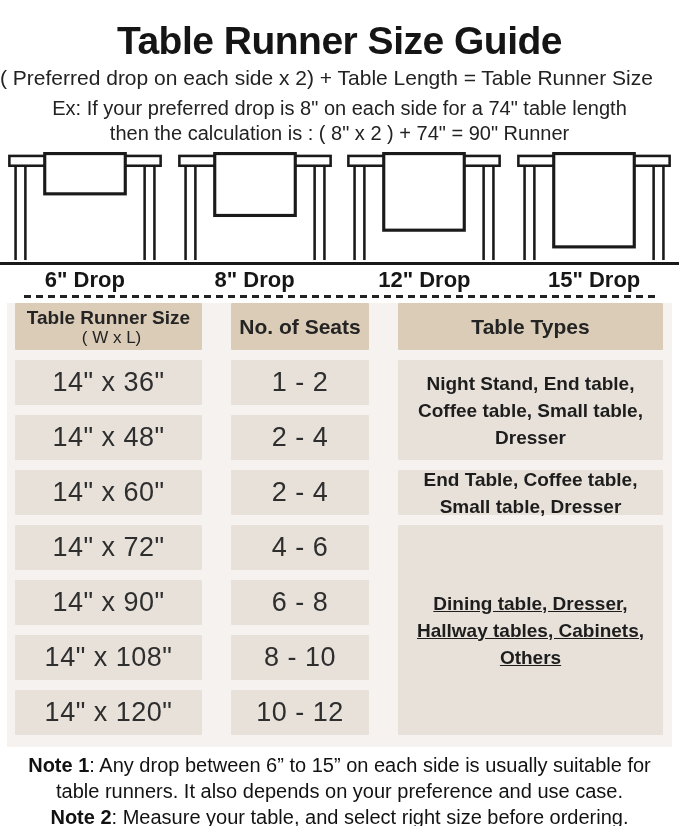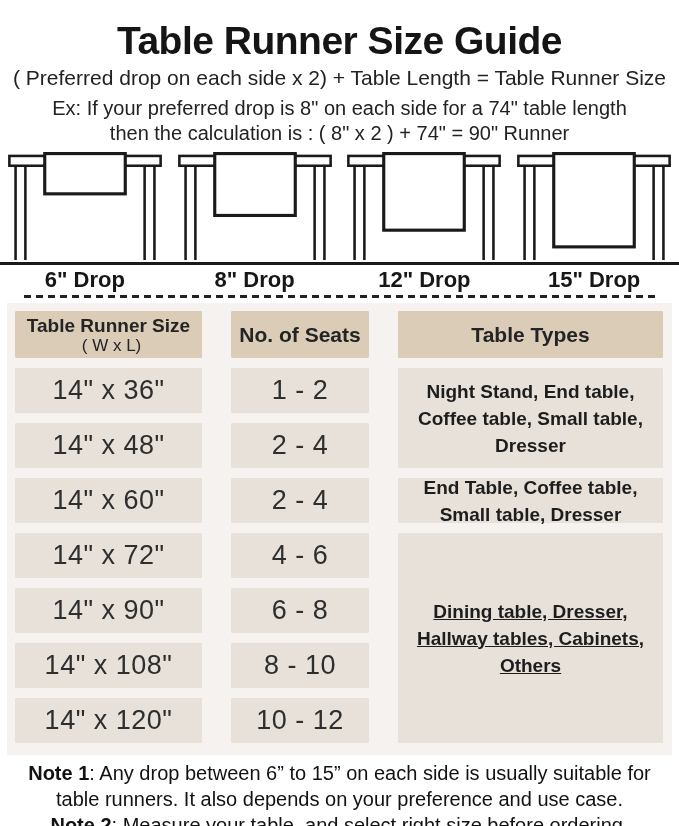--- a/index.html
+++ b/index.html
@@ -1,38 +1,38 @@
 <!DOCTYPE html>
 <html><head>
 <meta charset="utf-8">
 <style>
   * { margin:0; padding:0; box-sizing:border-box; }
   html,body { width:679px; height:826px; background:#ffffff; overflow:hidden;
               font-family:"Liberation Sans","DejaVu Sans",sans-serif; color:#1c1c1c; }
 
   .title { text-align:center; font-size:39px; font-weight:800; letter-spacing:-0.5px;
            padding-top:18px; line-height:45px; color:#151515; }
-  .formula { text-align:center; font-size:21px; line-height:24px; margin-top:3px; color:#222; }
+  .formula { font-size:21px; line-height:24px; margin-top:3px; color:#222; }
   .example { text-align:center; font-size:20px; line-height:25px; color:#222; }
   .example.first { margin-top:6px; }
 
   .ills { display:flex; margin-top:6px; height:110px; }
   .ill { flex:1; display:flex; justify-content:center; align-items:flex-start; }
   svg.table-ill { width:160px; height:110px; display:block; }
   .top-rect { fill:#ffffff; stroke:#1a1a1a; stroke-width:2.6; }
   .leg-rect { fill:#1a1a1a; }
   .runner-rect { fill:#ffffff; stroke:#1a1a1a; stroke-width:3.2; }
 
   .baseline { height:3px; background:#1a1a1a; }
   .drop-labels { display:flex; height:30px; align-items:center; }
   .drop-label { flex:1; text-align:center; font-size:22px; font-weight:700; color:#161616; }
   .dashes { height:3px; margin:0 24px;
             background:repeating-linear-gradient(90deg,#222 0 7px,transparent 7px 12px); }
 
-  .panel { margin:5px 7px 0; background:#f6f2ef; padding:8px 0 12px 8px;
+  .panel { margin:5px 7px 0; background:#f6f2ef; padding:0 0 12px 8px;
            display:grid; grid-template-columns:187px 138px 265px;
            grid-template-rows:47px repeat(7,45px); column-gap:29px; row-gap:10px; }
   .hcell { background:#dbccb8; display:flex; flex-direction:column; justify-content:center;
            align-items:center; border-radius:1px; color:#242424; }
   .h-main { font-weight:700; font-size:19px; line-height:21px; }
   .h-sub  { font-size:17px; line-height:19px;margin-left:6px; }
   .h-big  { font-weight:700; font-size:21px; }
   .cell { background:#e7e1da; display:flex; justify-content:center; align-items:center;
           border-radius:1px; }
   .num   { font-size:27px; color:#2e2e2e; letter-spacing:0.5px; }

